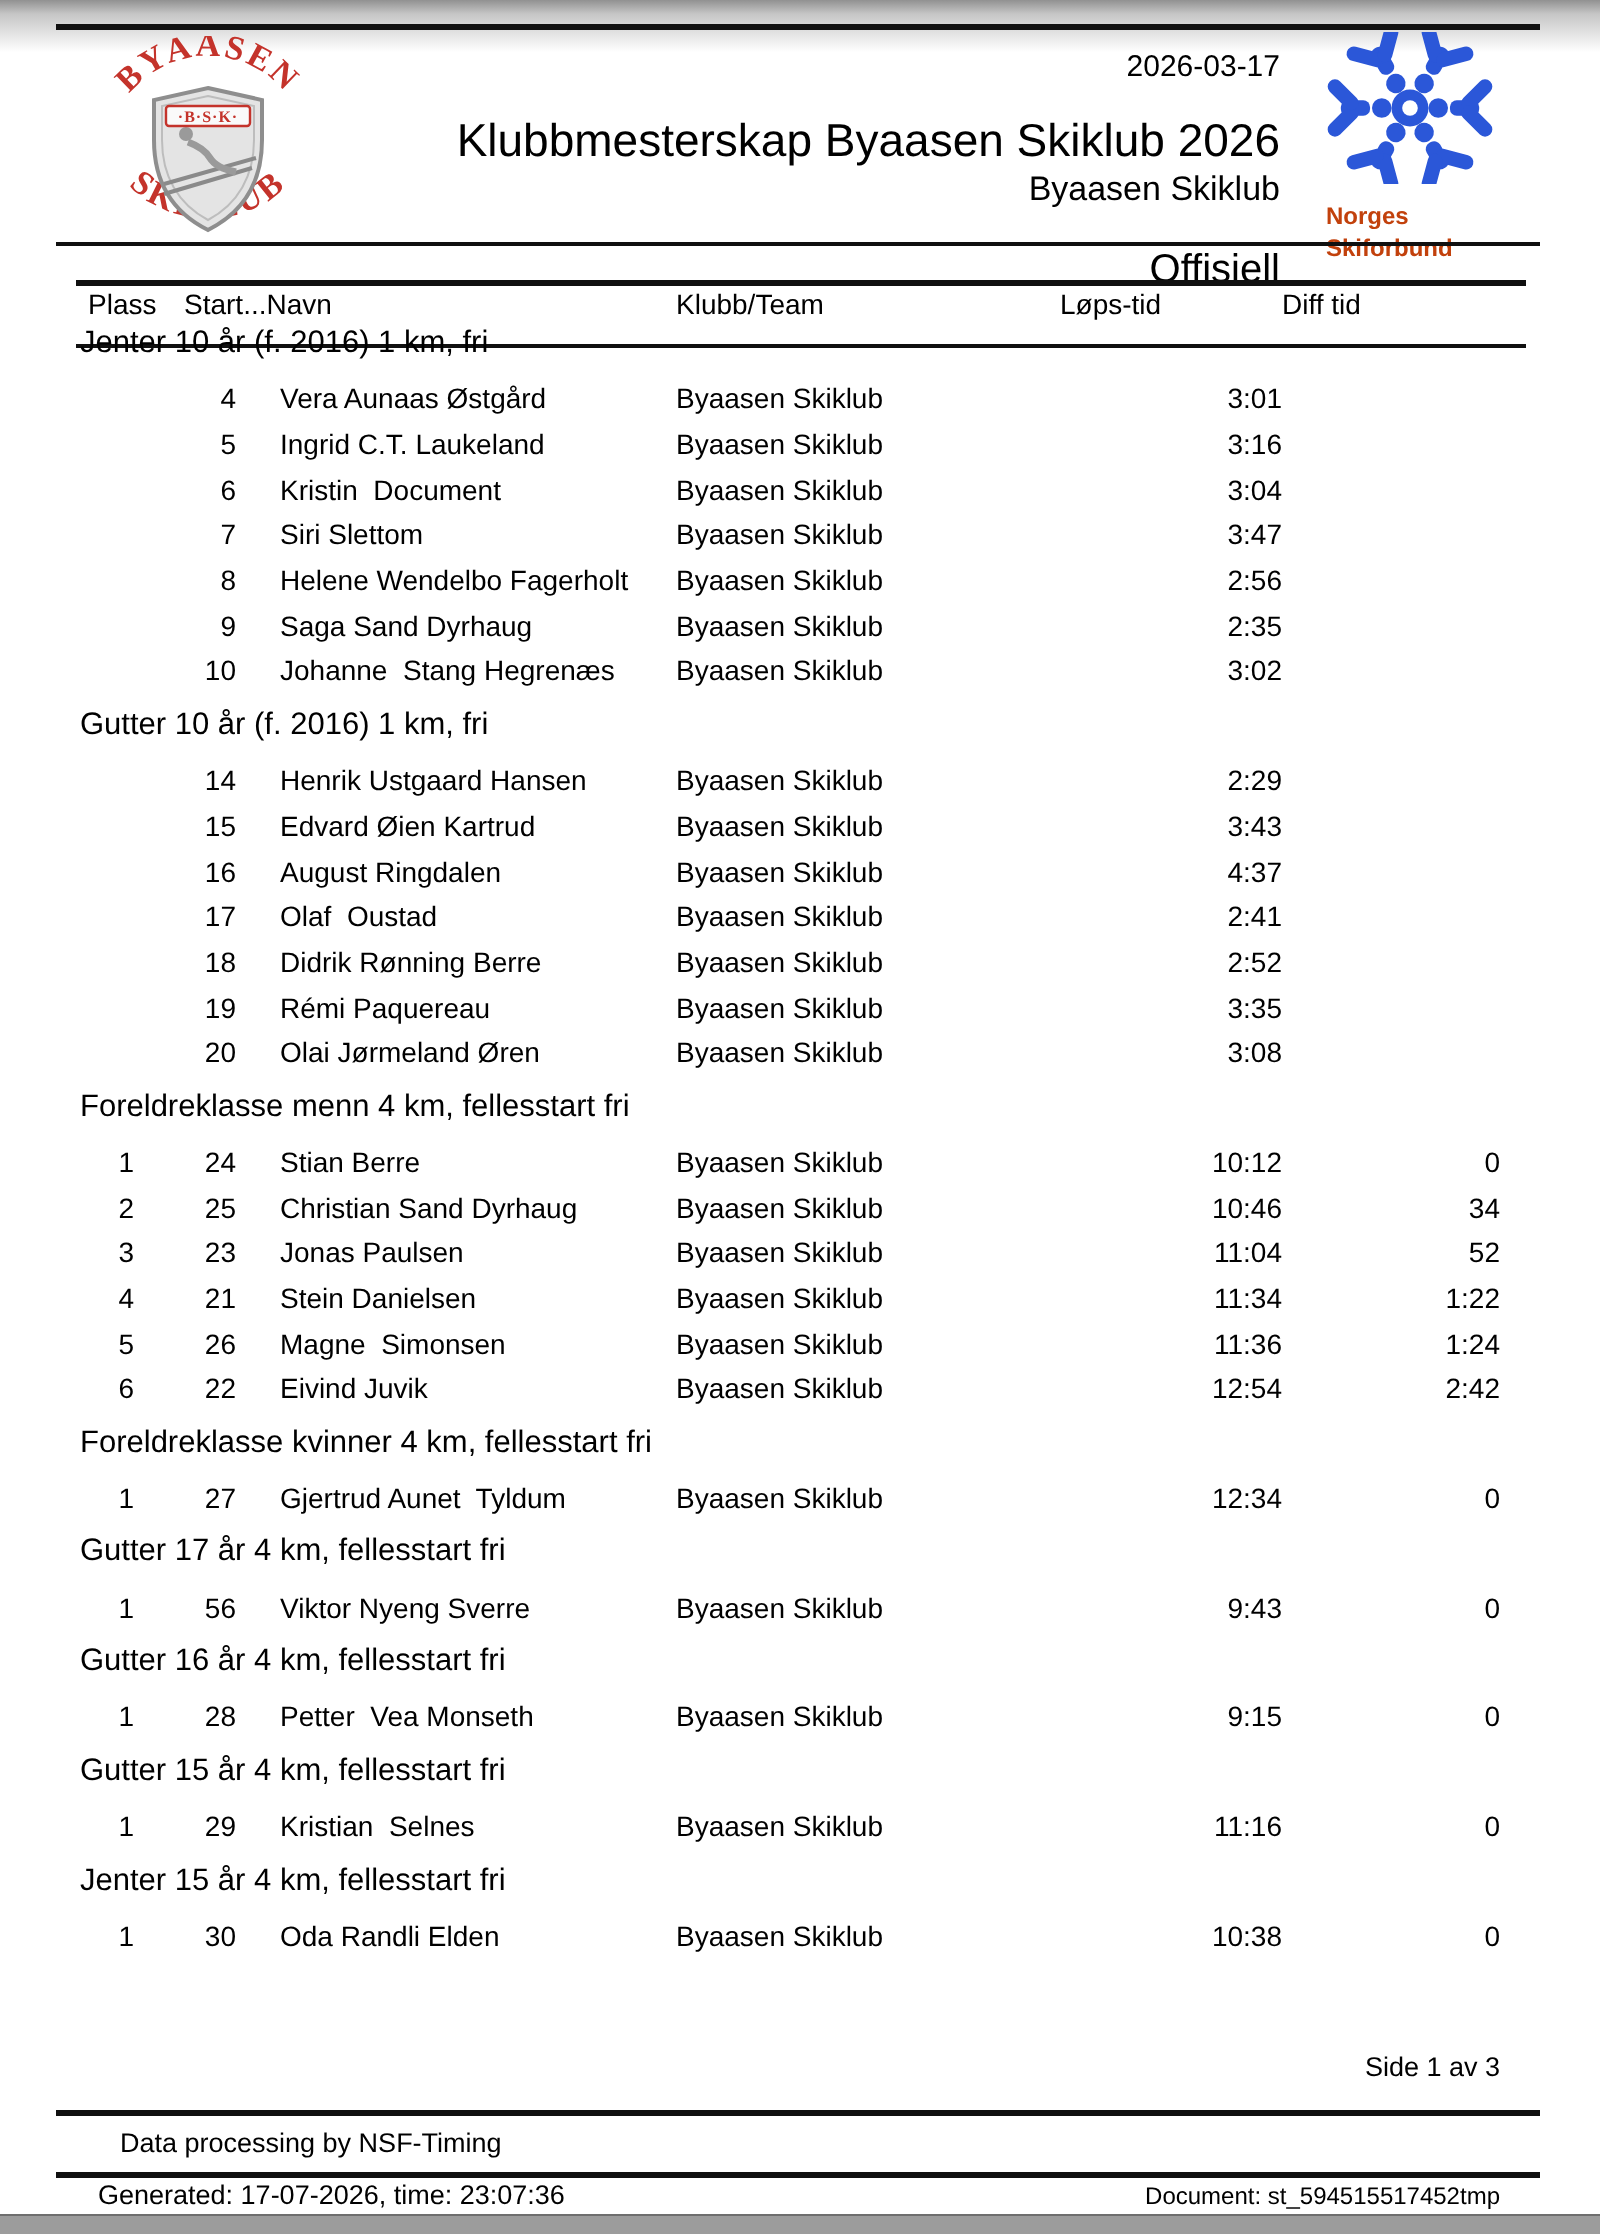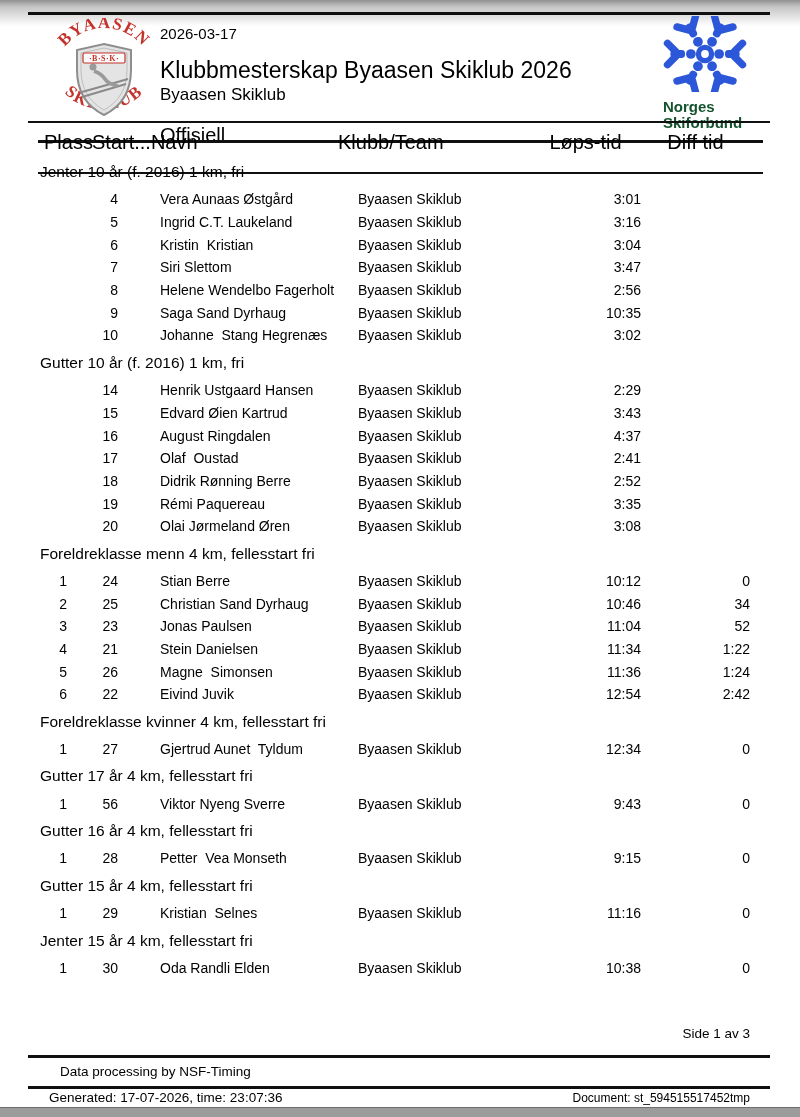--- a/index.html
+++ b/index.html
@@ -12,43 +12,43 @@
                  background:#9c9c9c; border-top:1px solid #6e6e6e; }
   .rule { position:absolute; left:28px; width:742px; background:#101010; }
   .rule-top { top:12px; height:3px; }
   .rule-header-bottom { top:121px; height:2px; }
   .rule-footer-1 { top:1055px; height:3px; }
   .rule-footer-2 { top:1086px; height:3px; }
   .trule { position:absolute; left:38px; width:725px; background:#101010; }
   .trule-table-top { top:140px; height:3px; }
   .trule-colhead-bottom { top:172px; height:2px; }
 
-  .hdr-center { position:absolute; top:24px; left:160px; right:160px; text-align:left; }
+  .hdr-center { position:absolute; top:24px; left:160px; right:160px; text-align:right; }
   .hdr-date { font-size:15px; line-height:19px; }
   .hdr-title { font-size:23px; line-height:26px; margin-top:14px; }
   .hdr-subtitle { font-size:17px; line-height:21px; margin-top:1px; }
   .hdr-status { font-size:20px; line-height:24px; margin-top:18px; }
 
   .logo-left { position:absolute; left:42px; top:18px; width:124px; height:104px; }
   .logo-right { position:absolute; left:656px; top:16px; width:104px; }
-  .nsf-text { color:#14532d; font-weight:bold; font-size:15px; line-height:16px; margin-top:3px; margin-left:7px; }
-
-  .col-header { position:absolute; top:130px; left:38px; width:712px; height:24px;
+  .nsf-text { color:#c2410c; font-weight:bold; font-size:12px; line-height:16px; margin-top:3px; margin-left:7px; }
+
+  .col-header { position:absolute; top:140px; left:38px; width:712px; height:24px;
                 display:grid; grid-template-columns:54px 246px 192px 111px 109px;
-                align-items:center; font-size:20px; }
+                align-items:center; font-size:14px; }
   .col-header .c-plass { padding-left:6px; }
-  .col-header .c-right { text-align:center; }
+  .col-header .c-right { text-align:left; }
 
   .results-body { position:absolute; top:161px; left:38px; width:712px; }
   .section-title { height:22px; line-height:22px; font-size:15.5px; padding-left:2px; white-space:pre; }
   .section-rows { padding:5px 0; }
   .row { display:grid; grid-template-columns:29px 51px 22px 198px 192px 111px 109px;
          height:22.7px; align-items:center; font-size:14px; }
   .cell-num { text-align:right; }
-  .cell-name, .cell-club { white-space:pre; overflow:hidden;margin-left:20px; }
+  .cell-name, .cell-club { white-space:pre; overflow:hidden; }
 
   .footer-side { position:absolute; top:1026px; right:50px; font-size:13.5px; }
   .footer-processing { position:absolute; top:1060px; left:60px; height:24px; line-height:24px; font-size:13.5px; }
   .footer-generated { position:absolute; top:1089px; left:49px; height:18px; line-height:18px; font-size:13.5px; }
   .footer-document { position:absolute; top:1089px; right:50px; height:18px; line-height:18px; font-size:12px; }
 </style>
 </head>
 <body>
 
 <div class="page">
@@ -144,21 +144,21 @@
     <div class="cell-name">Ingrid C.T. Laukeland</div>
     <div class="cell-club">Byaasen Skiklub</div>
     <div class="cell-num">3:16</div>
     <div class="cell-num"></div>
   </div>
 
   <div class="row">
     <div class="cell-num"></div>
     <div class="cell-num">6</div>
     <div></div>
-    <div class="cell-name">Kristin  Kristian</div>
+    <div class="cell-name">Kristin  Document</div>
     <div class="cell-club">Byaasen Skiklub</div>
     <div class="cell-num">3:04</div>
     <div class="cell-num"></div>
   </div>
 
   <div class="row">
     <div class="cell-num"></div>
     <div class="cell-num">7</div>
     <div></div>
     <div class="cell-name">Siri Slettom</div>
@@ -176,21 +176,21 @@
     <div class="cell-num">2:56</div>
     <div class="cell-num"></div>
   </div>
 
   <div class="row">
     <div class="cell-num"></div>
     <div class="cell-num">9</div>
     <div></div>
     <div class="cell-name">Saga Sand Dyrhaug</div>
     <div class="cell-club">Byaasen Skiklub</div>
-    <div class="cell-num">10:35</div>
+    <div class="cell-num">2:35</div>
     <div class="cell-num"></div>
   </div>
 
   <div class="row">
     <div class="cell-num"></div>
     <div class="cell-num">10</div>
     <div></div>
     <div class="cell-name">Johanne  Stang Hegrenæs</div>
     <div class="cell-club">Byaasen Skiklub</div>
     <div class="cell-num">3:02</div>

